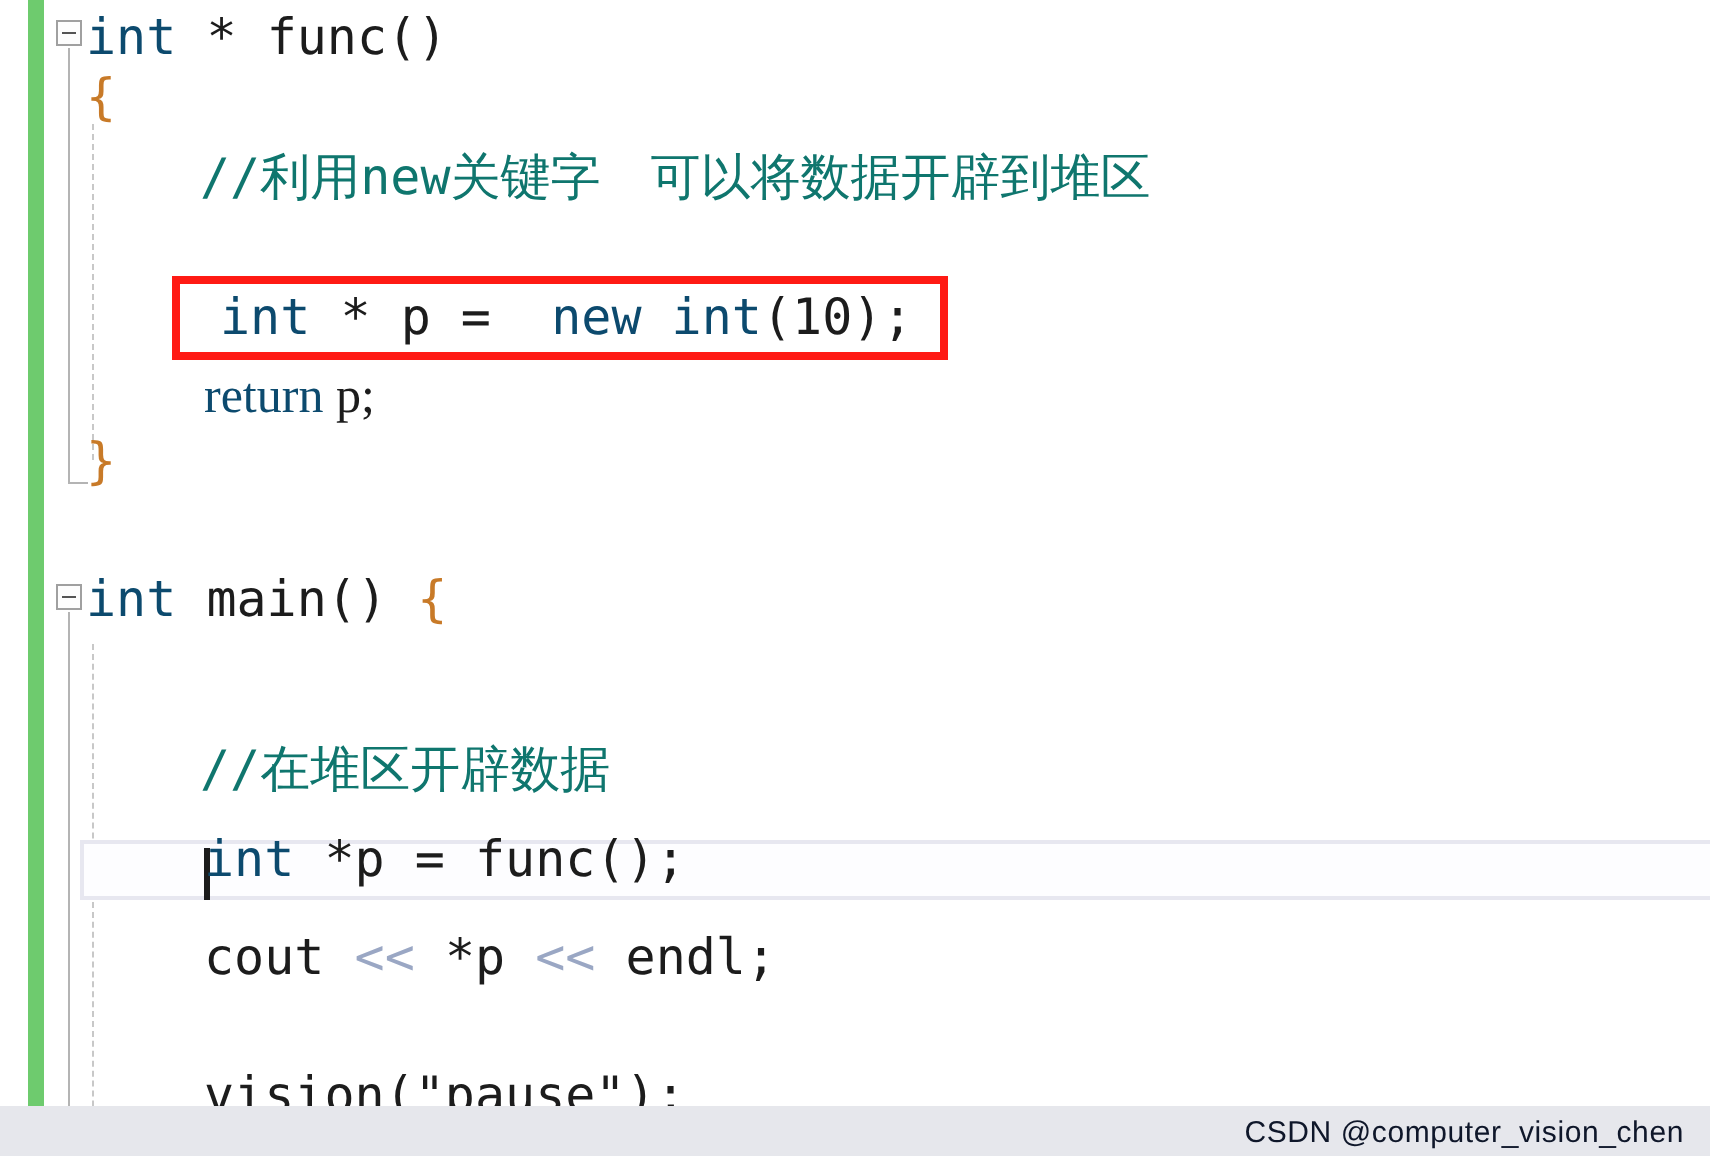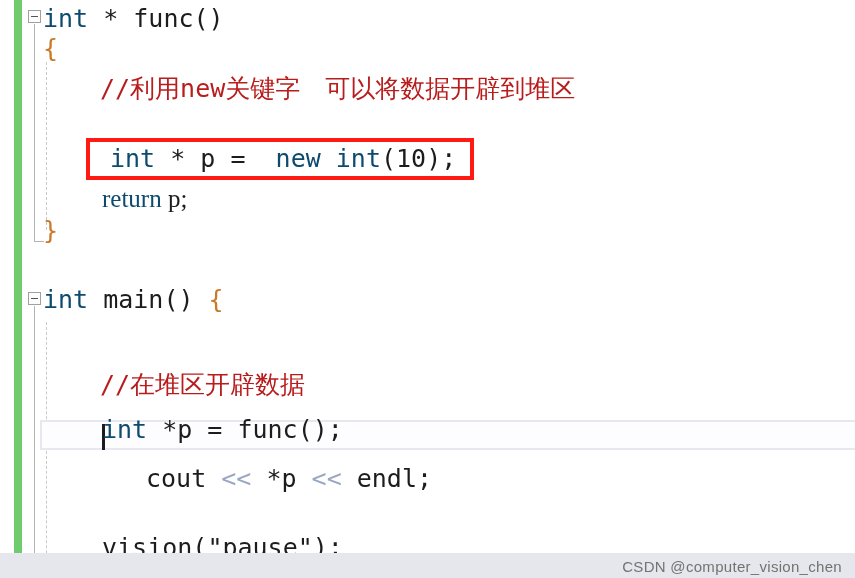--- a/index.html
+++ b/index.html
@@ -68,21 +68,21 @@
   .code-line {
     position: absolute;
     white-space: pre;
     font-family: "DejaVu Sans Mono", monospace;
     font-size: 25px;
     line-height: 30px;
     letter-spacing: 0px;
     color: #1c1c1c;
   }
   .kw       { color: #0c4a6e; }
-  .cmt      { color: #b91c1c; }
+  .cmt      { color: #0f766e; }
   .plain    { color: #1c1c1c; }
   .brace    { color: #c87a28; }
   .op       { color: #9aa7c4; }
   .num      { color: #1c1c1c; }
   .str      { color: #1c1c1c; }
 
   
   .current-line {
     position: absolute;
     left: 40px;
@@ -114,21 +114,21 @@
     width: 855px;
     height: 25px;
     background: #e6e7ec;
   }
   .watermark-text {
     position: absolute;
     right: 13px;
     bottom: 3px;
     font-family: "Liberation Sans", sans-serif;
     font-size: 15px;
-    color: #737373;
+    color: #0f172a;
     letter-spacing: 0.3px;
     white-space: nowrap;
   }
 </style>
 </head>
 <body>
 
 <div id="editor">
 
   <div class="change-bar"></div>
@@ -160,20 +160,20 @@
   <div class="code-line" style="left:43px; top:216px;"><span class="brace">}</span></div>
 
   <div class="code-line" style="left:43px; top:285px;"><span class="kw">int</span><span class="plain"> main</span><span class="plain">() </span><span class="brace">{</span></div>
 
   <div class="code-line" style="left:100px; top:370px;"><span class="cmt">//在堆区开辟数据</span></div>
 
   <div class="code-line" style="left:102px; top:415px;"><span class="kw">int</span><span class="plain"> *p = </span><span class="plain">func</span><span class="plain">();</span></div>
 
   <div class="code-line" style="left:102px; top:424px;"><span class="plain"></span></div>
 
-  <div class="code-line" style="left:102px; top:464px;margin-left:44px;"><span class="plain">cout</span><span class="op"> &lt;&lt; </span><span class="plain">*p</span><span class="op"> &lt;&lt; </span><span class="plain">endl;</span></div>
+  <div class="code-line" style="left:102px; top:464px;"><span class="plain">cout</span><span class="op"> &lt;&lt; </span><span class="plain">*p</span><span class="op"> &lt;&lt; </span><span class="plain">endl;</span></div>
 
   <div class="code-line" style="left:102px; top:533px;"><span class="plain">vision</span><span class="plain">(</span><span class="str">"pause"</span><span class="plain">);</span></div>
 
   <div class="watermark-bar"></div>
   <div class="watermark-text">CSDN @computer_vision_chen</div>
 
 </div>
 
 </body></html>

